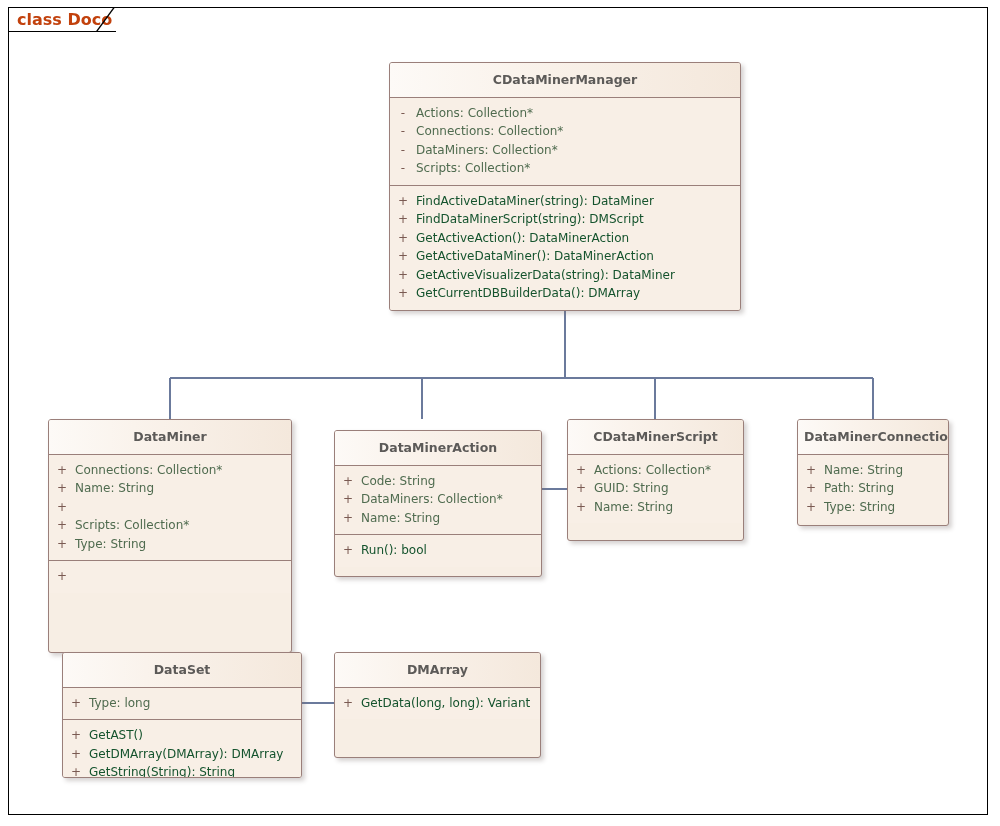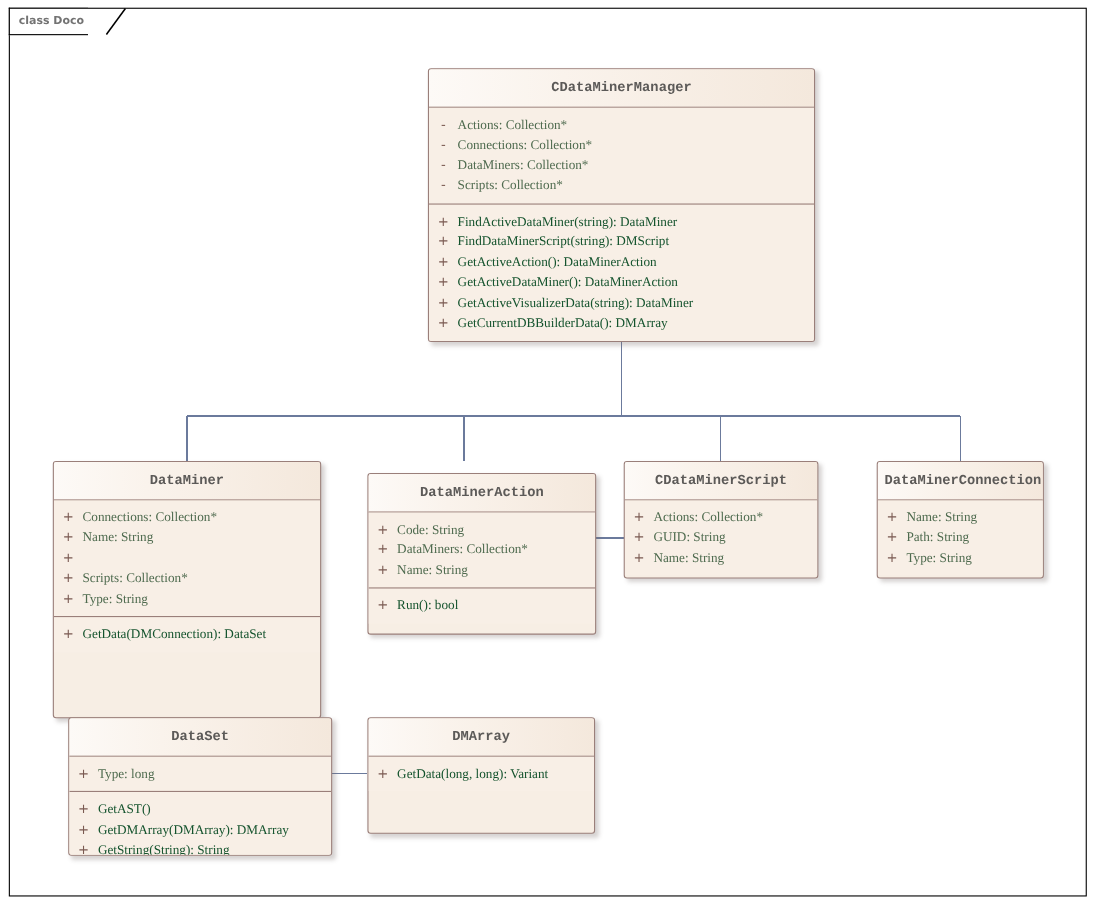--- a/index.html
+++ b/index.html
@@ -41,23 +41,23 @@
     border-top: 1.4px solid #000;
     border-left: 1.4px solid #000;
     border-bottom: 1.4px solid #000;
     background: #ffffff;
     display: flex;
     align-items: center;
     padding: 0 4px 0 8px;
     z-index: 5;
   }
   .frame-tab-label {
-    font-size: 10px;
+    font-size: 16px;
     font-weight: bold;
-    color: #737373;
+    color: #c2410c;
     white-space: nowrap;
     line-height: 1;
   }
   .frame-tab-corner {
     position: absolute;
     left: 90px;
     top: 7px;
     width: 26px;
     height: 25px;
     z-index: 5;
@@ -88,21 +88,20 @@
     box-sizing: border-box;
     border-bottom: 1px solid #9a7f7a;
     background: linear-gradient(to right, #fdfaf7 0%, #faf3ec 35%, #f4e8dc 100%);
     text-align: center;
     font-size: 12.5px;
     font-weight: bold;
     color: #5c5a58;
     line-height: 1;
     padding: 11px 6px 10px 6px;
     white-space: nowrap;
-    font-family: Liberation Mono, monospace;
   }
   .uml-compartment {
     box-sizing: border-box;
     background: #f8efe6;
     padding: 6px 0 7px 0;
   }
   .uml-compartment.divider {
     border-top: 1px solid #9a7f7a;
   }
   .uml-row {
@@ -118,21 +117,20 @@
     width: 26px;
     flex: 0 0 26px;
     text-align: center;
     color: #7a5a52;
     font-size: 12px;
   }
   .uml-feature {
     flex: 1 1 auto;
     color: #4d6b4d;
     overflow: visible;
-    font-family: Liberation Serif, serif;
   }
 
   
   .uml-compartment.attributes .uml-feature { color: #4f6b4f; }
   .uml-compartment.operations .uml-feature { color: #14532d; }
 </style>
 </head>
 <body>
 
 <div id="canvas">
@@ -230,21 +228,20 @@
         <span class="uml-feature">Scripts: Collection*</span>
       </div>
       <div class="uml-row">
         <span class="uml-vis">+</span>
         <span class="uml-feature">Type: String</span>
       </div>
     </div>
     <div class="uml-compartment operations divider">
       <div class="uml-row">
         <span class="uml-vis">+</span>
-        <span class="uml-feature">GetData(DMConnection): DataSet</span>
       </div>
     </div>
   </div>
 
   <div class="uml-class" style="left:334px; top:430px; width:208px; height:147px;">
     <div class="uml-header">DataMinerAction</div>
     <div class="uml-compartment attributes">
       <div class="uml-row">
         <span class="uml-vis">+</span>
         <span class="uml-feature">Code: String</span>
@@ -259,21 +256,21 @@
       </div>
     </div>
     <div class="uml-compartment operations divider">
       <div class="uml-row">
         <span class="uml-vis">+</span>
         <span class="uml-feature">Run(): bool</span>
       </div>
     </div>
   </div>
 
-  <div class="uml-class" style="left:567px; top:419px; width:177px; height:107px;">
+  <div class="uml-class" style="left:567px; top:419px; width:177px; height:122px;">
     <div class="uml-header">CDataMinerScript</div>
     <div class="uml-compartment attributes">
       <div class="uml-row">
         <span class="uml-vis">+</span>
         <span class="uml-feature">Actions: Collection*</span>
       </div>
       <div class="uml-row">
         <span class="uml-vis">+</span>
         <span class="uml-feature">GUID: String</span>
       </div>

